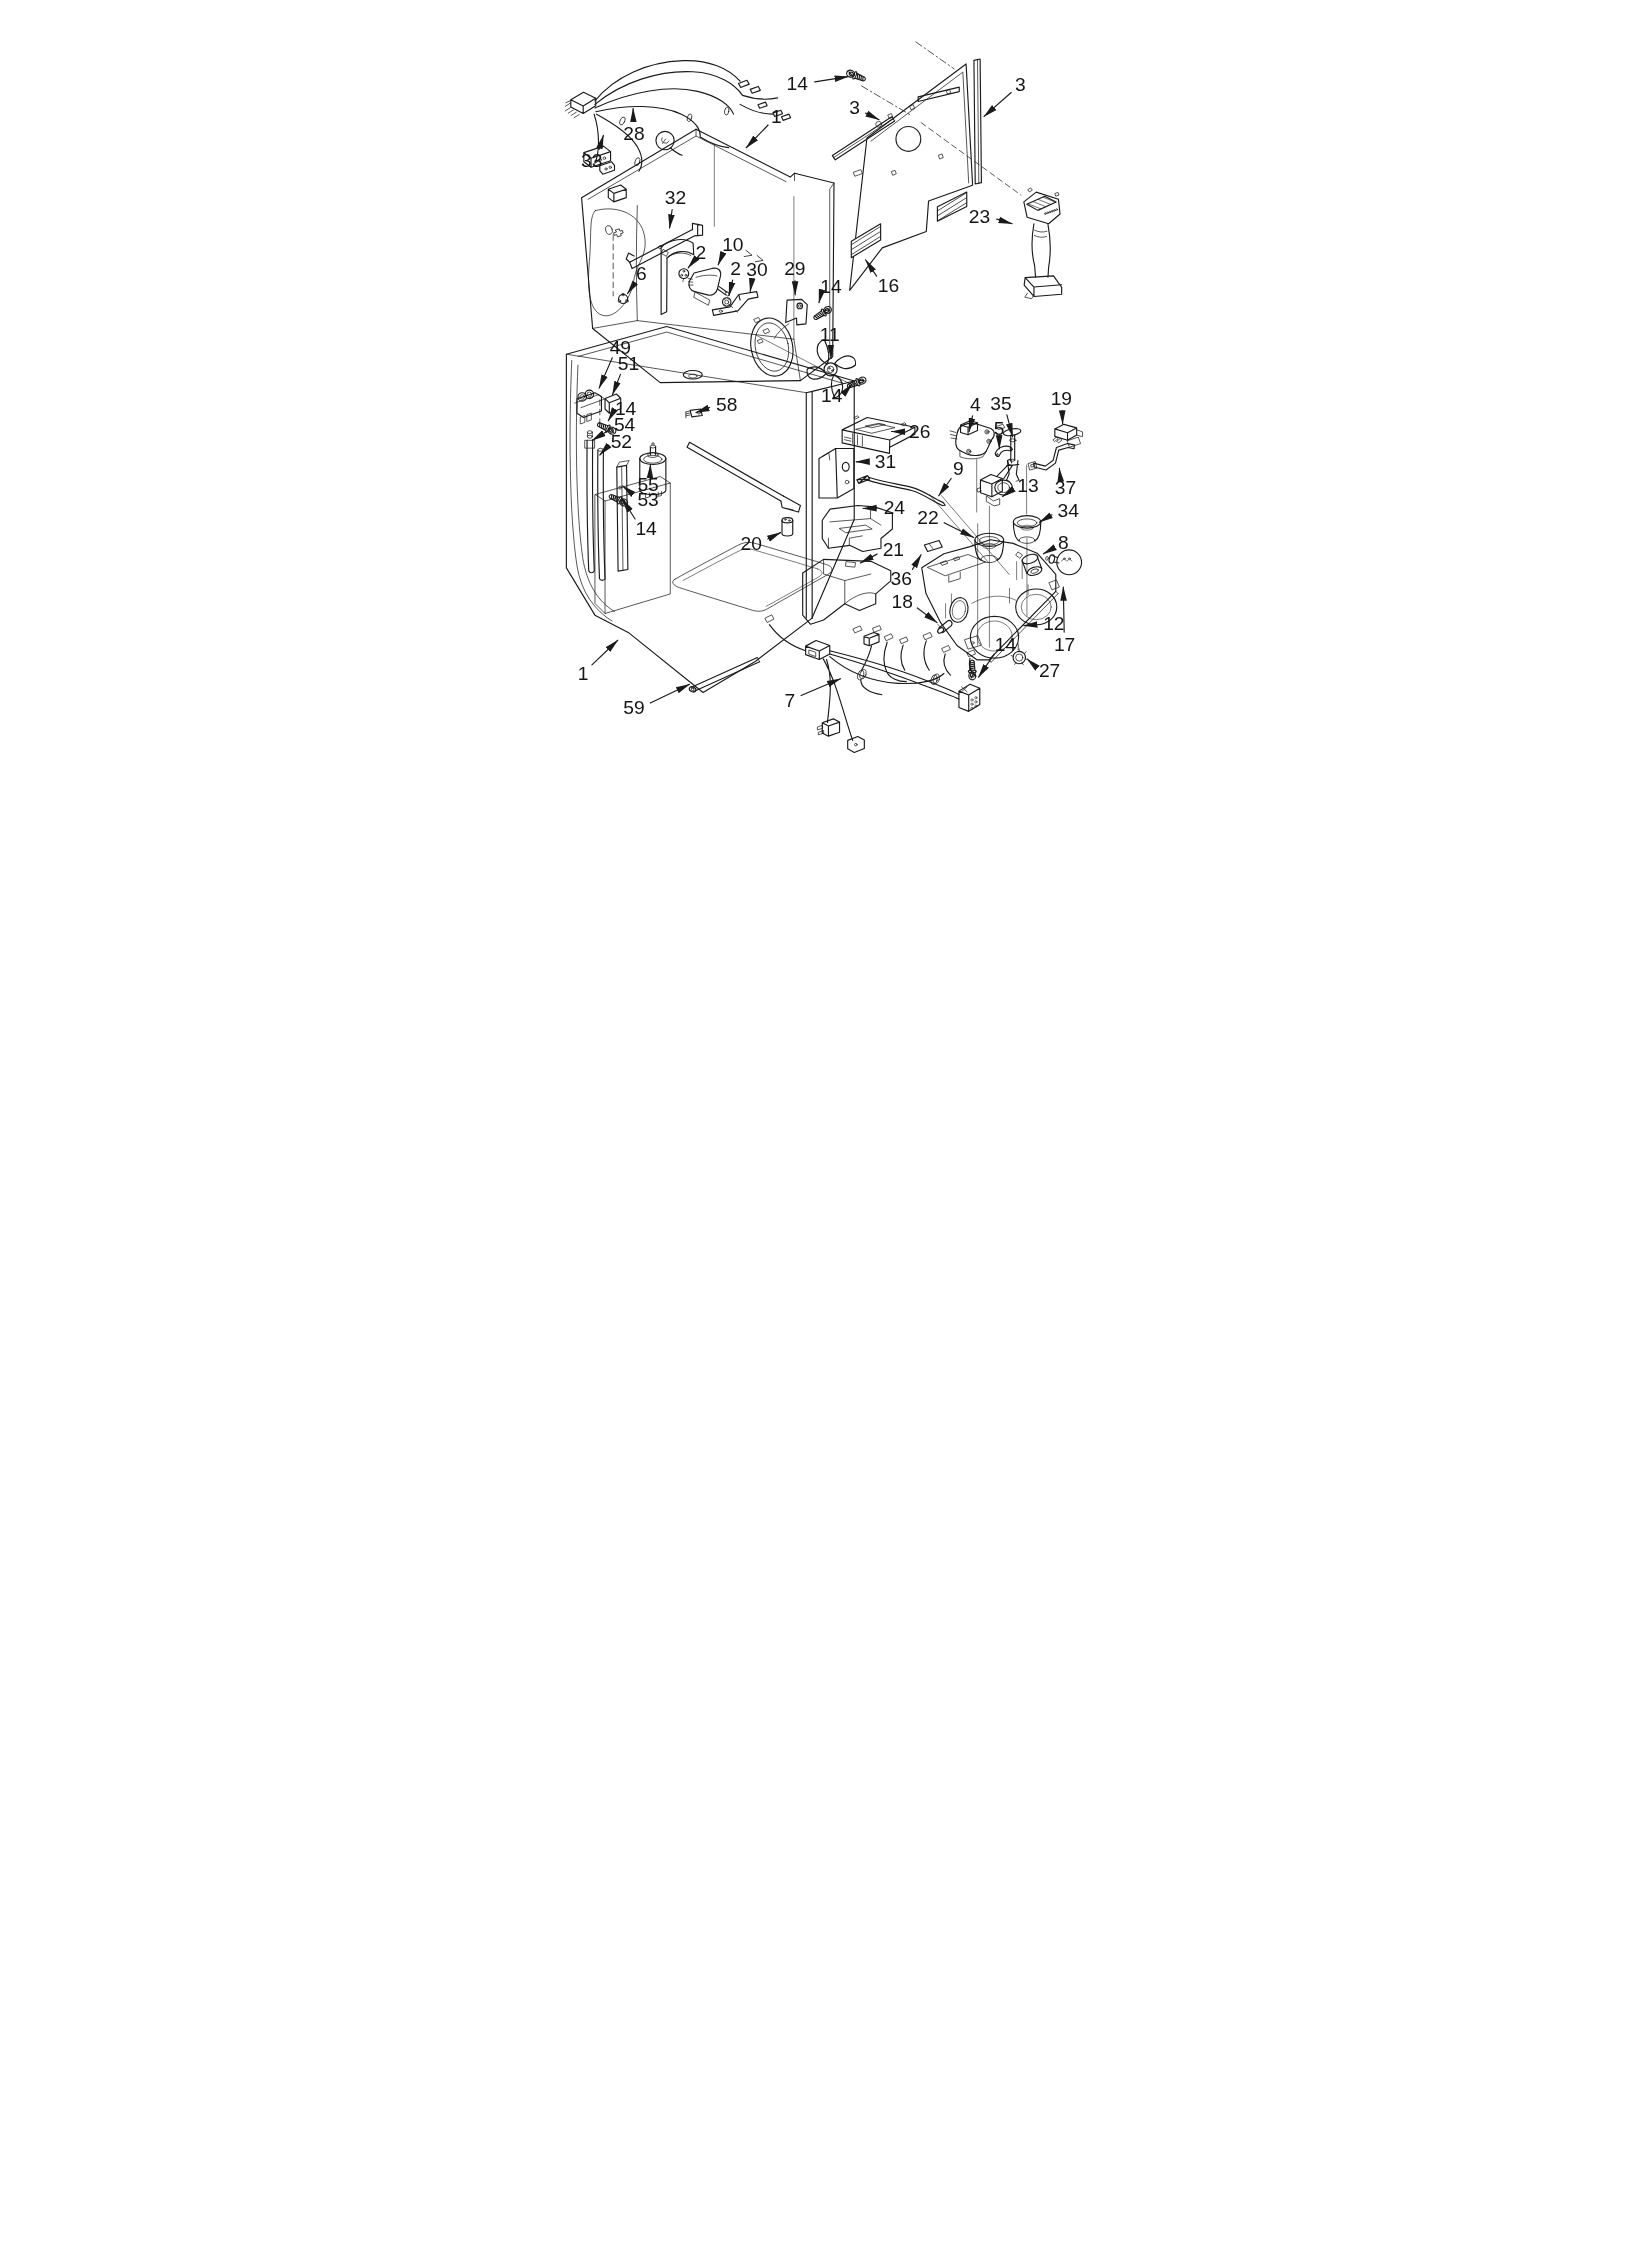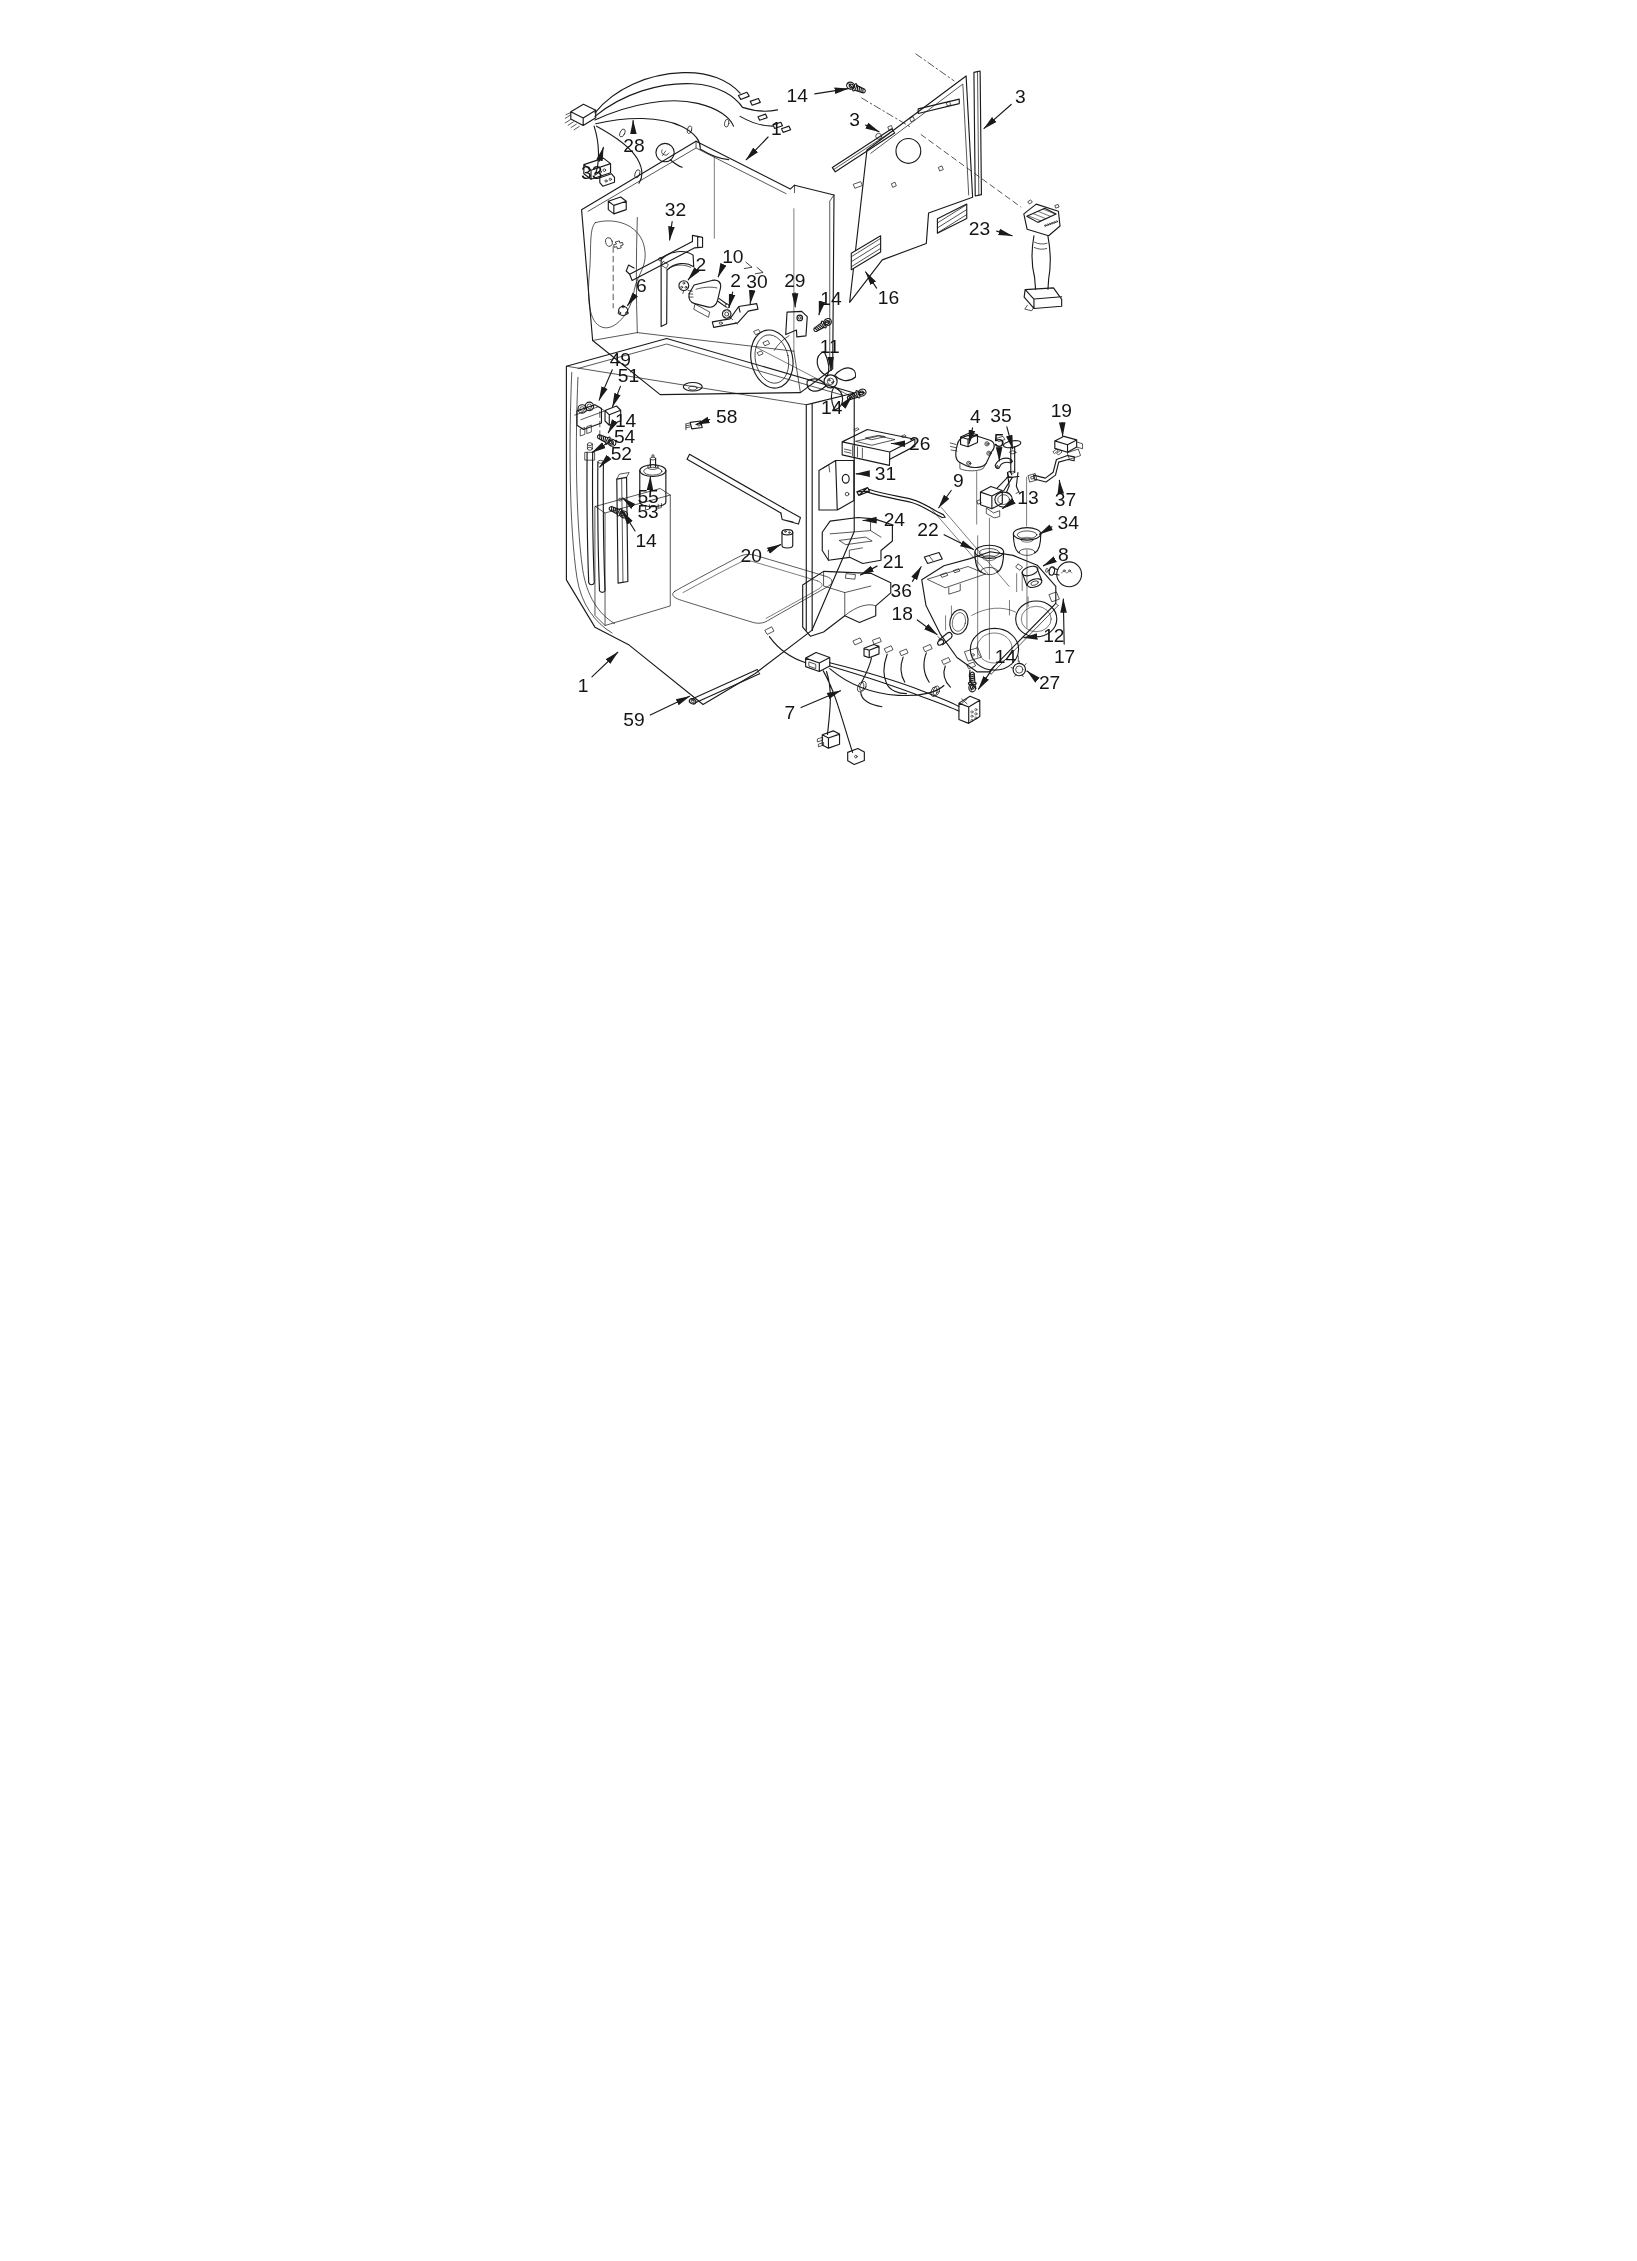--- a/index.html
+++ b/index.html
@@ -1,16 +1,16 @@
 <!DOCTYPE html>
 <html style="font-size:7.8px"><head>
 <meta charset="utf-8">
 <style>
   html,body{margin:0;padding:0;background:#ffffff;}
-  .page{width:100%;max-width:546px;margin:12px auto;background:#0f766e;}
+  .page{width:100%;max-width:546px;margin:0 auto;background:#0f766e;}
   svg{display:block;width:100%;height:auto;background:#ffffff;}
   .ink{stroke:#1a1a1a;fill:none;stroke-width:7;stroke-linecap:round;stroke-linejoin:round;}
   .thin{stroke-width:4.5;}
   .vthin{stroke-width:3.5;}
   .callout-text{font-family:"Liberation Sans","DejaVu Sans",sans-serif;font-size:118px;fill:#151515;}
   .dashdot{stroke-dasharray:44 18 10 18;}
   .dashed{stroke-dasharray:34 24;}
 </style>
 </head>
 <body>

